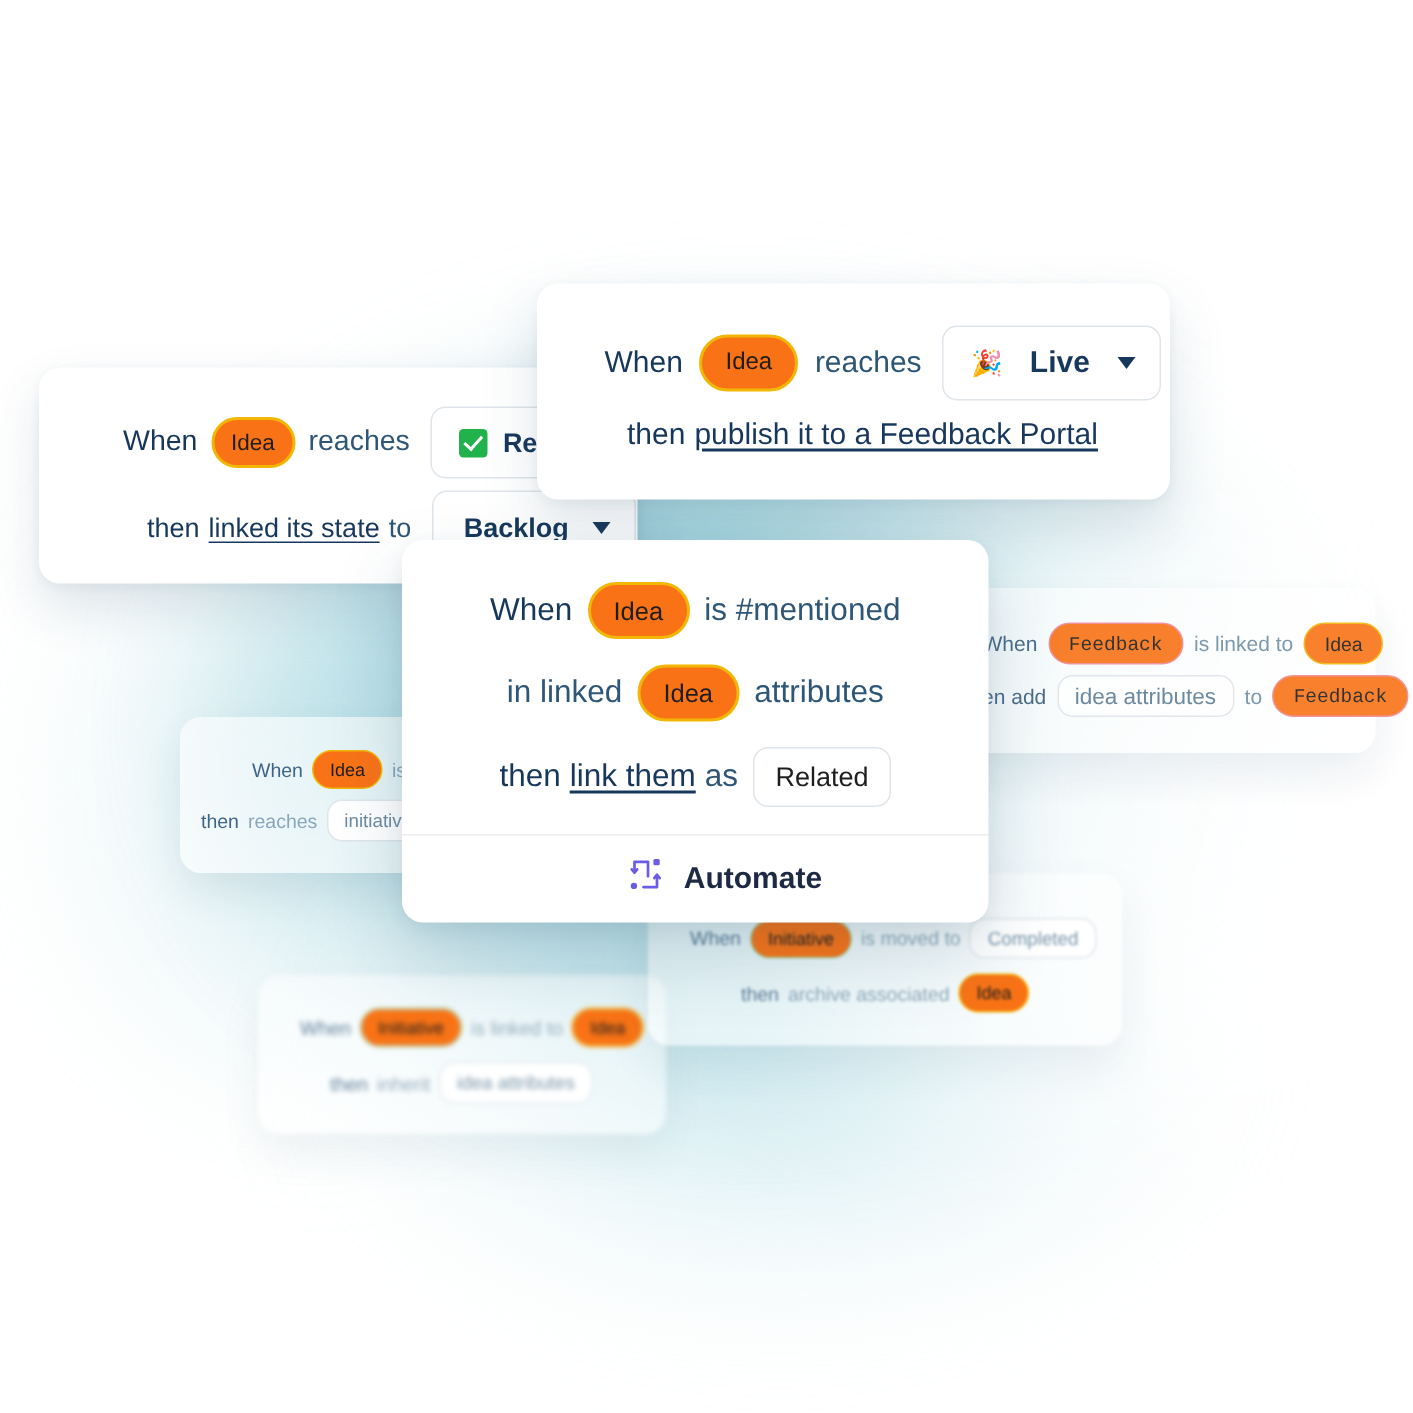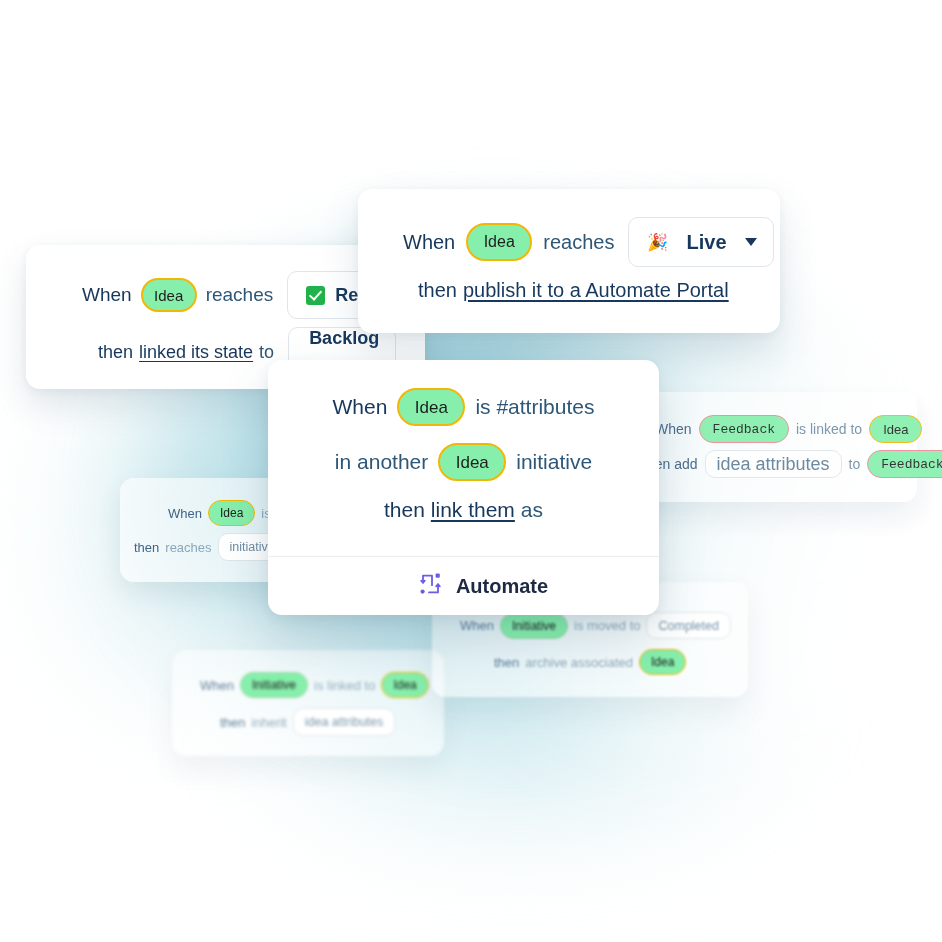--- a/index.html
+++ b/index.html
@@ -81,21 +81,21 @@
   }
 
   
   .pill {
     display: inline-flex;
     align-items: center;
     justify-content: center;
     border-radius: 999px;
     border: 2px solid #f2b705;
     color: #1e1e1e;
-    background: #86efac;
+    background: #f97316;
     line-height: 1;
   }
   .pill.red { border-color: #ef8a96; font-family: Liberation Mono, monospace; }
   .pill.green { border-color: #9fd6a3; }
 
   
   .box {
     display: inline-flex;
     align-items: center;
     gap: 10px;
@@ -122,21 +122,21 @@
   #card-left .pill-idea {
     width: 52px; height: 30px; font-size: 15px;
     margin: 0 9px;
   }
   #card-left .box-reviewed {
     height: 46px; padding: 0 18px; font-size: 18px; font-weight: 700;
     margin-left: 14px;
   }
   #card-left .box-backlog {
     height: 48px; padding: 0 16px 0 20px; font-size: 18px; font-weight: 700;
-    margin-left: 14px; gap: 16px; flex-direction: column;
+    margin-left: 14px; gap: 16px;
   }
   .emoji { font-size: 17px; line-height: 1; }
   .emoji-check {
     width: 19px; height: 19px; border-radius: 3px;
     background: #22b24c; display: inline-block; position: relative;
   }
   .emoji-check::after {
     content: "";
     position: absolute; left: 6px; top: 2.5px;
     width: 5px; height: 10px;
@@ -190,21 +190,21 @@
     left: 621px; top: 392px;
     width: 296px; height: 110px;
     background: rgba(255,255,255,0.62);
     box-shadow: 0 14px 30px rgba(40,80,105,0.10);
     opacity: 0.9;
     filter: blur(0.35px);
   }
   #card-feedback .row1 { position: absolute; left: 34px; top: 23px; font-size: 14px; }
   #card-feedback .row2 { position: absolute; left: 22px; top: 58px; font-size: 14px; }
   #card-feedback .pill { height: 26px; padding: 0 13px; font-size: 13px; border-width: 1.6px; margin: 0 7px; }
-  #card-feedback .box { height: 26px; padding: 0 11px; font-size: 18px; margin: 0 7px; color: #5d7e96; }
+  #card-feedback .box { height: 26px; padding: 0 11px; font-size: 15px; margin: 0 7px; color: #5d7e96; }
   #card-feedback .plain { color: #6d8ea6; }
   #card-feedback .kw { color: #3a5f80; }
 
   
   #card-inherit {
     left: 120px; top: 478px;
     width: 280px; height: 104px;
     background: rgba(255,255,255,0.60);
     box-shadow: 0 12px 26px rgba(40,80,105,0.09);
     filter: blur(0.5px);
@@ -349,42 +349,43 @@
       <span class="plain">reaches</span>
       <span class="box box-live">
         <span class="emoji">🎉</span>
         <span>Live</span>
         <span class="caret"></span>
       </span>
     </div>
     <div class="rule-row row2">
       <span class="kw">then</span>
       <span class="gap"></span>
-      <span class="lnk">publish it to a Automate Portal</span>
+      <span class="lnk">publish it to a Feedback Portal</span>
     </div>
   </div>
 
   <div class="card" id="card-main">
     <div class="body">
       <div class="mrow">
         <span class="kw">When</span>
         <span class="pill pill-idea">Idea</span>
-        <span class="plain">is #attributes</span>
+        <span class="plain">is #mentioned</span>
       </div>
       <div class="mrow">
-        <span class="plain">in another</span>
+        <span class="plain">in linked</span>
         <span class="pill pill-idea">Idea</span>
-        <span class="plain">initiative</span>
+        <span class="plain">attributes</span>
       </div>
       <div class="mrow">
         <span class="kw">then</span>
         <span class="gap"></span>
         <span class="lnk">link them</span>
         <span class="gap"></span>
         <span class="plain">as</span>
+        <span class="box box-related">Related</span>
       </div>
     </div>
     <div class="footer">
       <span>
         <svg width="24" height="24" viewBox="0 0 24 24" fill="none">
           <path d="M4 4.5 L4 10.5" stroke="#6b5ce7" stroke-width="1.8" stroke-linecap="round"></path>
           <path d="M2.2 8.6 L4 10.8 L5.8 8.6" stroke="#6b5ce7" stroke-width="1.8" stroke-linecap="round" stroke-linejoin="round"></path>
           <path d="M4 3.6 L13 3.6 L13 13.2" stroke="#6b5ce7" stroke-width="1.8" stroke-linecap="round" stroke-linejoin="round"></path>
           <path d="M19 19.6 L19 12.4" stroke="#6b5ce7" stroke-width="1.8" stroke-linecap="round"></path>
           <path d="M17.2 14.4 L19 12.2 L20.8 14.4" stroke="#6b5ce7" stroke-width="1.8" stroke-linecap="round" stroke-linejoin="round"></path>

